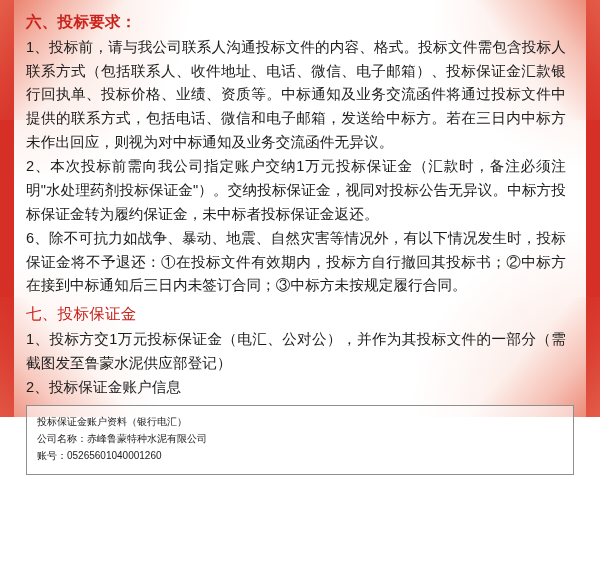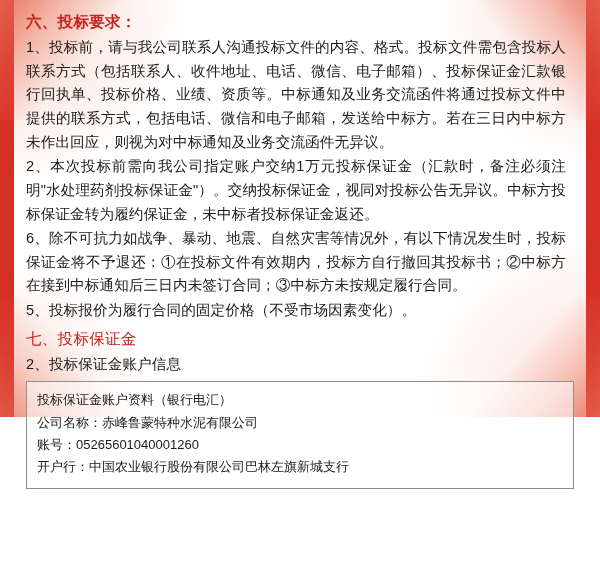--- a/index.html
+++ b/index.html
@@ -83,21 +83,21 @@
     text-justify: inter-ideograph;
     letter-spacing: 0.1px;
   }
   .box {
     margin-top: 5px;
     border: 1px solid #8e8e8e;
     padding: 7px 10px 9px 10px;
     background: rgba(255,255,255,0.55);
   }
   .box-line {
-    font-size: 13px;
+    font-size: 10px;
     color: #1b1b1b;
     line-height: 1.72;
     white-space: nowrap;
   }
 </style>
 </head>
 <body>
 
 <div class="page">
   <div class="corner tl"></div>
@@ -105,28 +105,27 @@
   <div class="corner br"></div>
   <div class="corner bl"></div>
 
   <div class="content">
 
     <h2 class="heading">六、投标要求：</h2>
 
     <p class="para">1、投标前，请与我公司联系人沟通投标文件的内容、格式。投标文件需包含投标人联系方式（包括联系人、收件地址、电话、微信、电子邮箱）、投标保证金汇款银行回执单、投标价格、业绩、资质等。中标通知及业务交流函件将通过投标文件中提供的联系方式，包括电话、微信和电子邮箱，发送给中标方。若在三日内中标方未作出回应，则视为对中标通知及业务交流函件无异议。</p>
     <p class="para">2、本次投标前需向我公司指定账户交纳1万元投标保证金（汇款时，备注必须注明"水处理药剂投标保证金"）。交纳投标保证金，视同对投标公告无异议。中标方投标保证金转为履约保证金，未中标者投标保证金返还。</p>
     <p class="para">6、除不可抗力如战争、暴动、地震、自然灾害等情况外，有以下情况发生时，投标保证金将不予退还：①在投标文件有效期内，投标方自行撤回其投标书；②中标方在接到中标通知后三日内未签订合同；③中标方未按规定履行合同。</p>
-    <p class="para">5、投标报价为履行合同的固定价格（不受市场因素变化）。</p>
 
     <h2 class="heading2">七、投标保证金</h2>
 
+    <p class="para">1、投标方交1万元投标保证金（电汇、公对公），并作为其投标文件的一部分（需截图发至鲁蒙水泥供应部登记）</p>
     <p class="para">2、投标保证金账户信息</p>
 
     <div class="box">
       <div class="box-line">投标保证金账户资料（银行电汇）</div>
       <div class="box-line"><span>公司名称：</span><span>赤峰鲁蒙特种水泥有限公司</span></div>
       <div class="box-line"><span>账号：</span><span>05265601040001260</span></div>
-      <div class="box-line"><span>开户行：</span><span>中国农业银行股份有限公司巴林左旗新城支行</span></div>
       <div class="box-line"></div>
     </div>
 
   </div>
 </div>
 
 </body></html>

